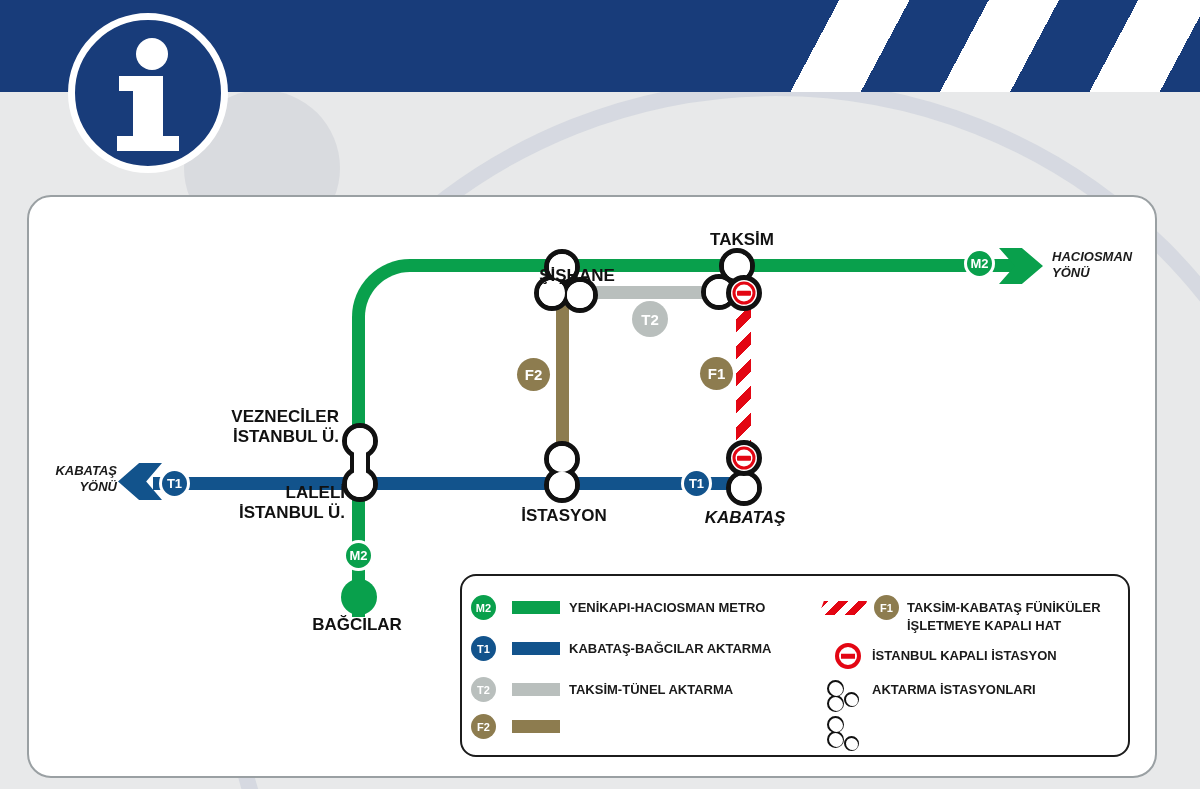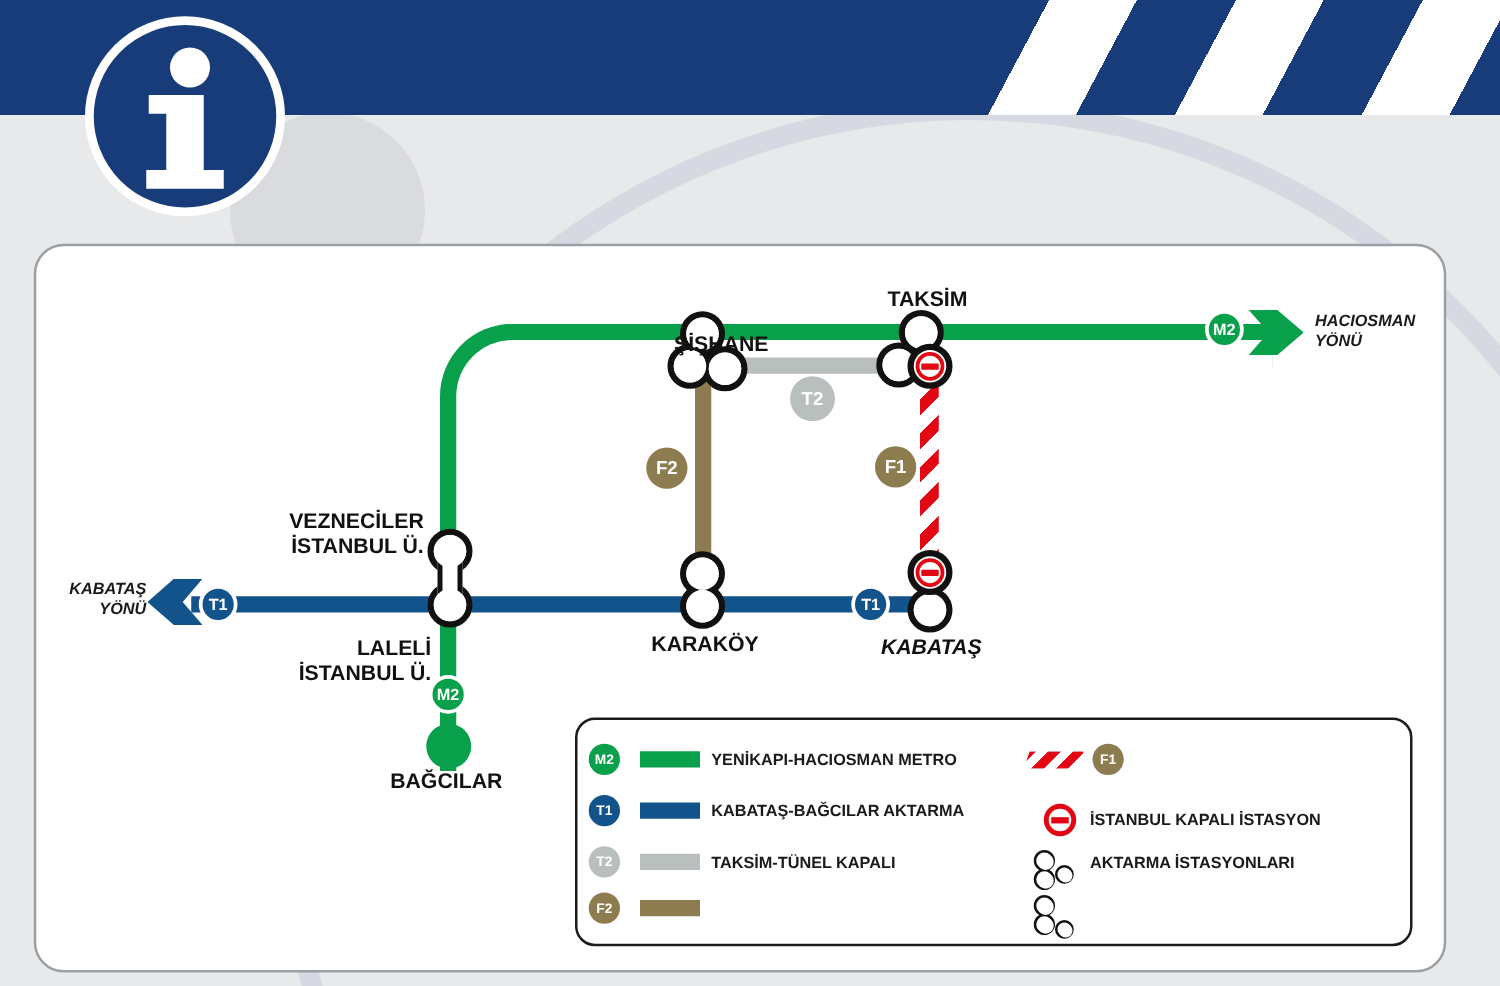--- a/index.html
+++ b/index.html
@@ -156,25 +156,25 @@
           <div class="bar"></div>
       </div>
     </div>
 
     <div class="stlabel center" style="left:548px;top:33px;margin-top:36px;">ŞİŞHANE</div>
     <div class="stlabel center" style="left:713px;top:33px;">TAKSİM</div>
     <div class="stlabel" style="left:150px;top:210px;width:160px;text-align:right;line-height:20px;">
       <div>VEZNECİLER</div>
       <div>İSTANBUL Ü.</div>
     </div>
-    <div class="stlabel" style="left:156px;top:312px;width:160px;text-align:right;line-height:20px;">
+    <div class="stlabel" style="left:156px;top:286px;width:160px;text-align:right;line-height:20px;">
       <div>LALELİ</div>
       <div>İSTANBUL Ü.</div>
     </div>
-    <div class="stlabel center" style="left:535px;top:309px;">KARAKÖY</div>
+    <div class="stlabel center" style="left:535px;top:309px;">İSTASYON</div>
     <div class="stlabel center" style="left:716px;top:311px;font-style:italic;">KABATAŞ</div>
     <div class="stlabel center" style="left:328px;top:418px;">BAĞCILAR</div>
 
     <div class="dir" style="left:1023px;top:52px;">
       <div>HACIOSMAN</div>
       <div>YÖNÜ</div>
     </div>
     <div class="dir" style="left:10px;top:266px;width:78px;text-align:right;">
       <div>KABATAŞ</div>
       <div>YÖNÜ</div>
@@ -185,27 +185,31 @@
       <div class="lg-badge" style="left:9px;top:19px;background:var(--m2);">M2</div>
       <div class="lg-bar" style="left:50px;top:25px;background:var(--m2);"></div>
       <div class="lg-text" style="left:107px;top:23px;">YENİKAPI-HACIOSMAN METRO</div>
 
       <div class="lg-badge" style="left:9px;top:60px;background:var(--t1);">T1</div>
       <div class="lg-bar" style="left:50px;top:66px;background:var(--t1);"></div>
       <div class="lg-text" style="left:107px;top:64px;">KABATAŞ-BAĞCILAR AKTARMA</div>
 
       <div class="lg-badge" style="left:9px;top:101px;background:var(--t2);">T2</div>
       <div class="lg-bar" style="left:50px;top:107px;background:var(--t2);"></div>
-      <div class="lg-text" style="left:107px;top:105px;">TAKSİM-TÜNEL KAPALI</div>
+      <div class="lg-text" style="left:107px;top:105px;">TAKSİM-TÜNEL AKTARMA</div>
 
       <div class="lg-badge" style="left:9px;top:138px;background:var(--f2);">F2</div>
       <div class="lg-bar" style="left:50px;top:144px;background:var(--f2);"></div>
 
       <div class="lg-striped" style="left:357px;top:25px;"></div>
       <div class="lg-badge" style="left:412px;top:19px;background:var(--f2);">F1</div>
+      <div class="lg-text" style="left:445px;top:23px;">
+        <div>TAKSİM-KABATAŞ FÜNİKÜLER</div>
+        <div>İŞLETMEYE KAPALI HAT</div>
+      </div>
 
       <div class="lg-closed" style="left:373px;top:67px;">
         <div class="bar"></div>
       </div>
       <div class="lg-text" style="left:410px;top:71px;">İSTANBUL KAPALI İSTASYON</div>
 
       <div>
         <div class="mini" style="left:365px;top:104px;"></div>
         <div class="mini" style="left:365px;top:119px;"></div>
         <div class="mini small" style="left:382px;top:116px;"></div>

